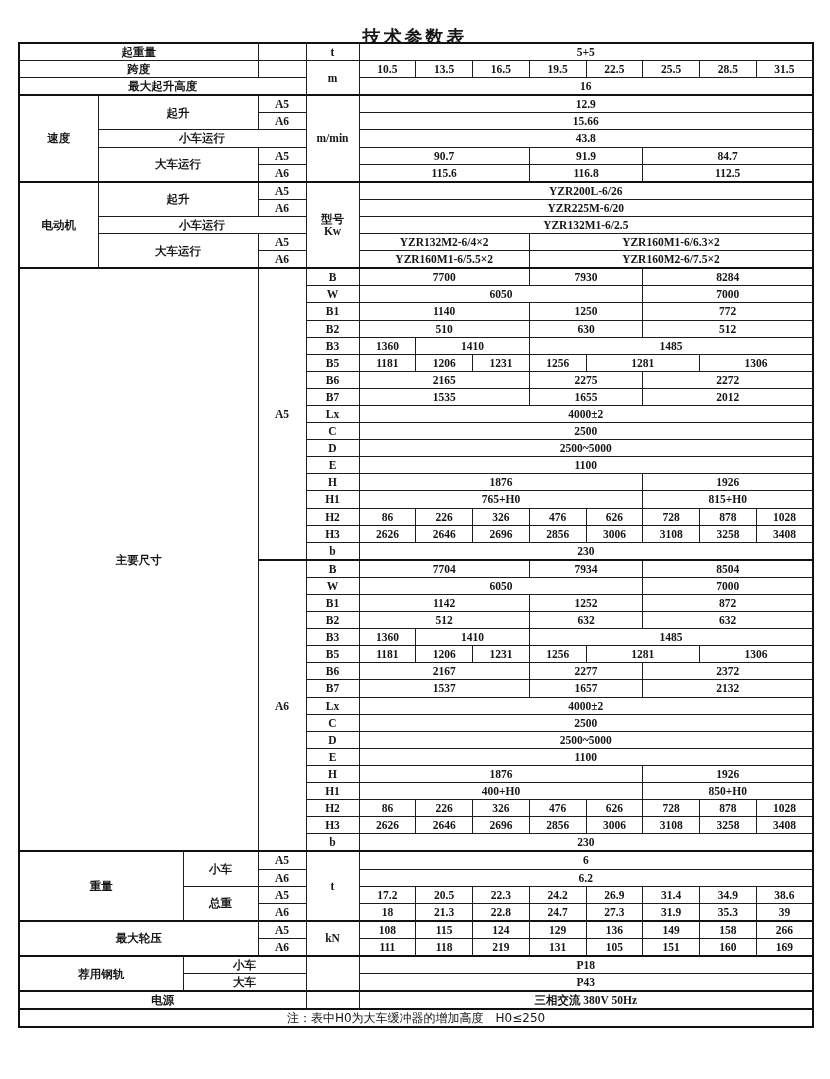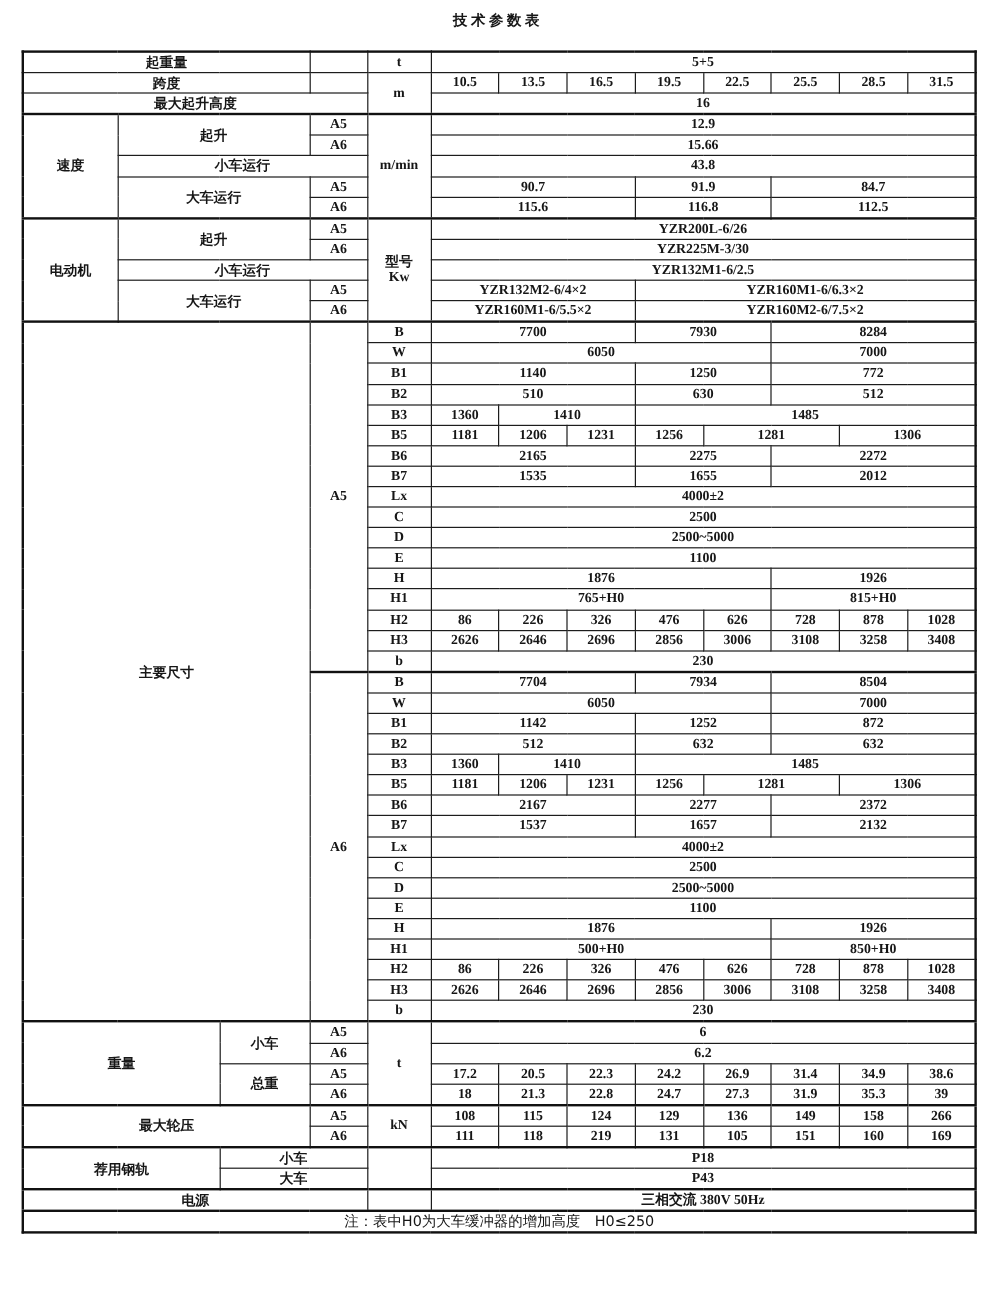--- a/index.html
+++ b/index.html
@@ -4,25 +4,25 @@
 <style>
   html,body{margin:0;padding:0;background:#ffffff;}
   body{
     width:830px;height:1079px;
     font-family:"DejaVu Sans","Liberation Sans",sans-serif;
     color:#161616;
     position:relative;
   }
   .page-title{
     text-align:center;
-    font-size:12px;
+    font-size:18px;
     font-weight:bold;
     letter-spacing:3px;
     padding-top:9px;
-    margin:0 0 10px 0;
+    margin:16px 0 10px 0;
   }
   table.spec{
     border-collapse:collapse;
     table-layout:fixed;
     position:absolute;
     left:18px; top:42px;
     width:794px;
     background:#fff;
     border-radius:16px;
   }
@@ -146,21 +146,21 @@
       <tr class="sec">
         <td rowspan="5" class="lab">电动机</td>
         <td colspan="2" rowspan="2" class="lab">起升</td>
         <td class="param">A5</td>
         <td rowspan="5" class="unit">型号
 Kw</td>
         <td colspan="8" class="val">YZR200L-6/26</td>
       </tr>
       <tr>
         <td class="param">A6</td>
-        <td colspan="8" class="val">YZR225M-3/30</td>
+        <td colspan="8" class="val">YZR225M-6/20</td>
       </tr>
       <tr>
         <td colspan="3" class="lab">小车运行</td>
         <td colspan="8" class="val">YZR132M1-6/2.5</td>
       </tr>
       <tr>
         <td colspan="2" rowspan="2" class="lab">大车运行</td>
         <td class="param">A5</td>
         <td colspan="3" class="val">YZR132M2-6/4×2</td>
         <td colspan="5" class="val">YZR160M1-6/6.3×2</td>
@@ -341,21 +341,21 @@
         <td class="param">E</td>
         <td colspan="8" class="val">1100</td>
       </tr>
       <tr>
         <td class="param">H</td>
         <td colspan="5" class="val">1876</td>
         <td colspan="3" class="val">1926</td>
       </tr>
       <tr>
         <td class="param">H1</td>
-        <td colspan="5" class="val">500+H0</td>
+        <td colspan="5" class="val">400+H0</td>
         <td colspan="3" class="val">850+H0</td>
       </tr>
       <tr>
         <td class="param">H2</td>
         <td class="val">86</td>
         <td class="val">226</td>
         <td class="val">326</td>
         <td class="val">476</td>
         <td class="val">626</td>
         <td class="val">728</td>

